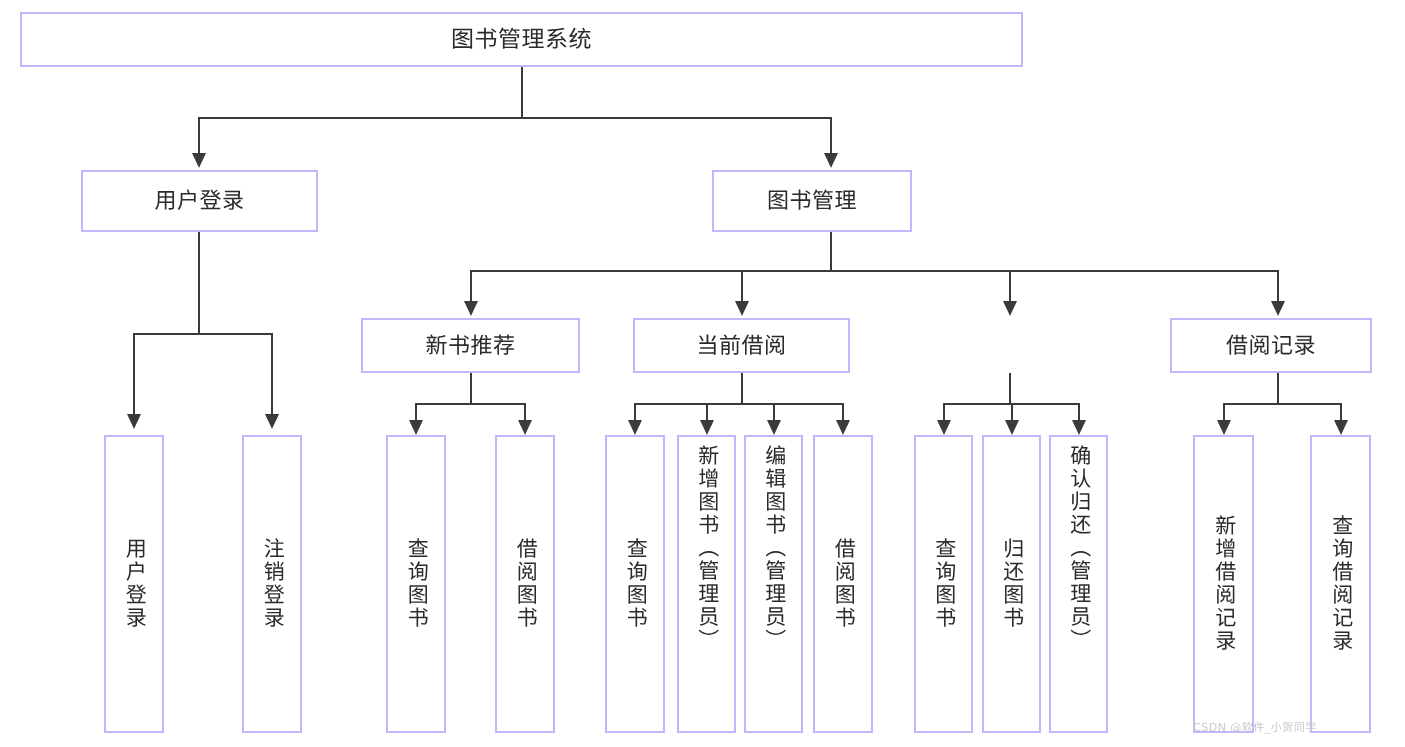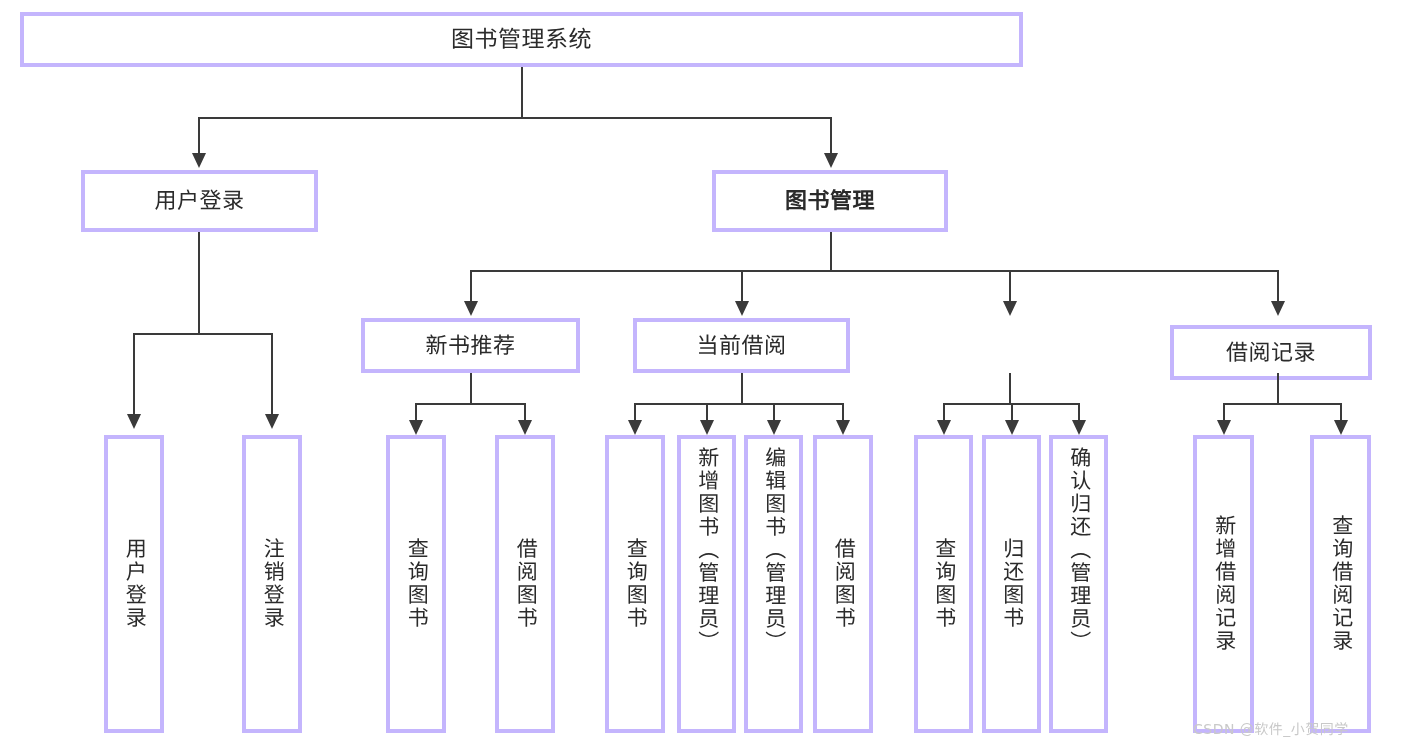--- a/index.html
+++ b/index.html
@@ -16,21 +16,21 @@
     width: 1405px;
     height: 747px;
     background: #ffffff;
     overflow: hidden;
   }
   
   .node {
     position: absolute;
     box-sizing: border-box;
     background: #ffffff;
-    border: 4px solid #c4b5fd;
+    border: 2px solid #c4b5fd;
     display: flex;
     align-items: center;
     justify-content: center;
     color: #2b2b2b;
   }
   .node .lbl {
     display: block;
     text-align: center;
     line-height: 1.18;
   }
@@ -77,21 +77,21 @@
     width: 0;
     height: 0;
     border-left: 7px solid transparent;
     border-right: 7px solid transparent;
     border-top: 15px solid #3a3a3a;
   }
 
   
   #watermark {
     position: absolute;
-    font-size: 14px;
+    font-size: 11px;
     color: #c9c9c9;
     white-space: nowrap;
     letter-spacing: 0.5px;
     pointer-events: none;
   }
 </style>
 </head>
 <body>
 
 <div id="canvas">
@@ -105,21 +105,21 @@
   <div class="hline" style="left:198px; top:117px; width:634px;"></div>
 
   <div class="vline" style="left:198px; top:117px; height:38px;"></div>
   <div class="arrow" style="left:192px; top:153px;"></div>
   <div class="vline" style="left:830px; top:117px; height:38px;"></div>
   <div class="arrow" style="left:824px; top:153px;"></div>
 
   <div class="node horiz" style="left:81px; top:170px; width:237px; height:62px;">
     <span class="lbl">用户登录</span>
   </div>
-  <div class="node horiz" style="left:712px; top:170px; width:236px; height:62px;font-weight:bold;">
+  <div class="node horiz" style="left:712px; top:170px; width:200px; height:62px;">
     <span class="lbl">图书管理</span>
   </div>
 
   <div class="vline" style="left:198px; top:232px; height:102px;"></div>
   <div class="hline" style="left:133px; top:333px; width:140px;"></div>
   <div class="vline" style="left:133px; top:333px; height:82px;"></div>
   <div class="arrow" style="left:127px; top:414px;"></div>
   <div class="vline" style="left:271px; top:333px; height:82px;"></div>
   <div class="arrow" style="left:265px; top:414px;"></div>
 
@@ -134,21 +134,21 @@
   <div class="arrow" style="left:1003px; top:301px;"></div>
   <div class="vline" style="left:1277px; top:270px; height:32px;"></div>
   <div class="arrow" style="left:1271px; top:301px;"></div>
 
   <div class="node horiz" style="left:361px; top:318px; width:219px; height:55px;">
     <span class="lbl">新书推荐</span>
   </div>
   <div class="node horiz" style="left:633px; top:318px; width:217px; height:55px;">
     <span class="lbl">当前借阅</span>
   </div>
-  <div class="node horiz" style="left:1170px; top:325px; width:202px; height:55px;">
+  <div class="node horiz" style="left:1170px; top:318px; width:202px; height:55px;">
     <span class="lbl">借阅记录</span>
   </div>
 
   <div class="vline" style="left:470px; top:373px; height:32px;"></div>
   <div class="hline" style="left:415px; top:403px; width:110px;"></div>
   <div class="vline" style="left:415px; top:403px; height:18px;"></div>
   <div class="arrow" style="left:409px; top:420px;"></div>
   <div class="vline" style="left:524px; top:403px; height:18px;"></div>
   <div class="arrow" style="left:518px; top:420px;"></div>
 

